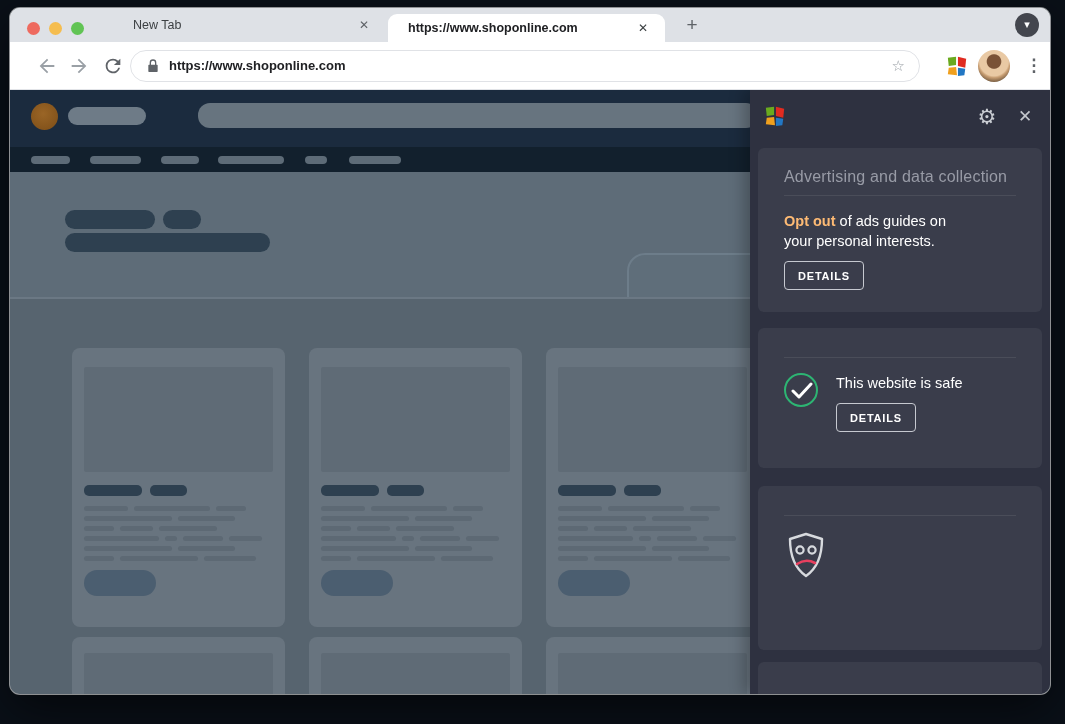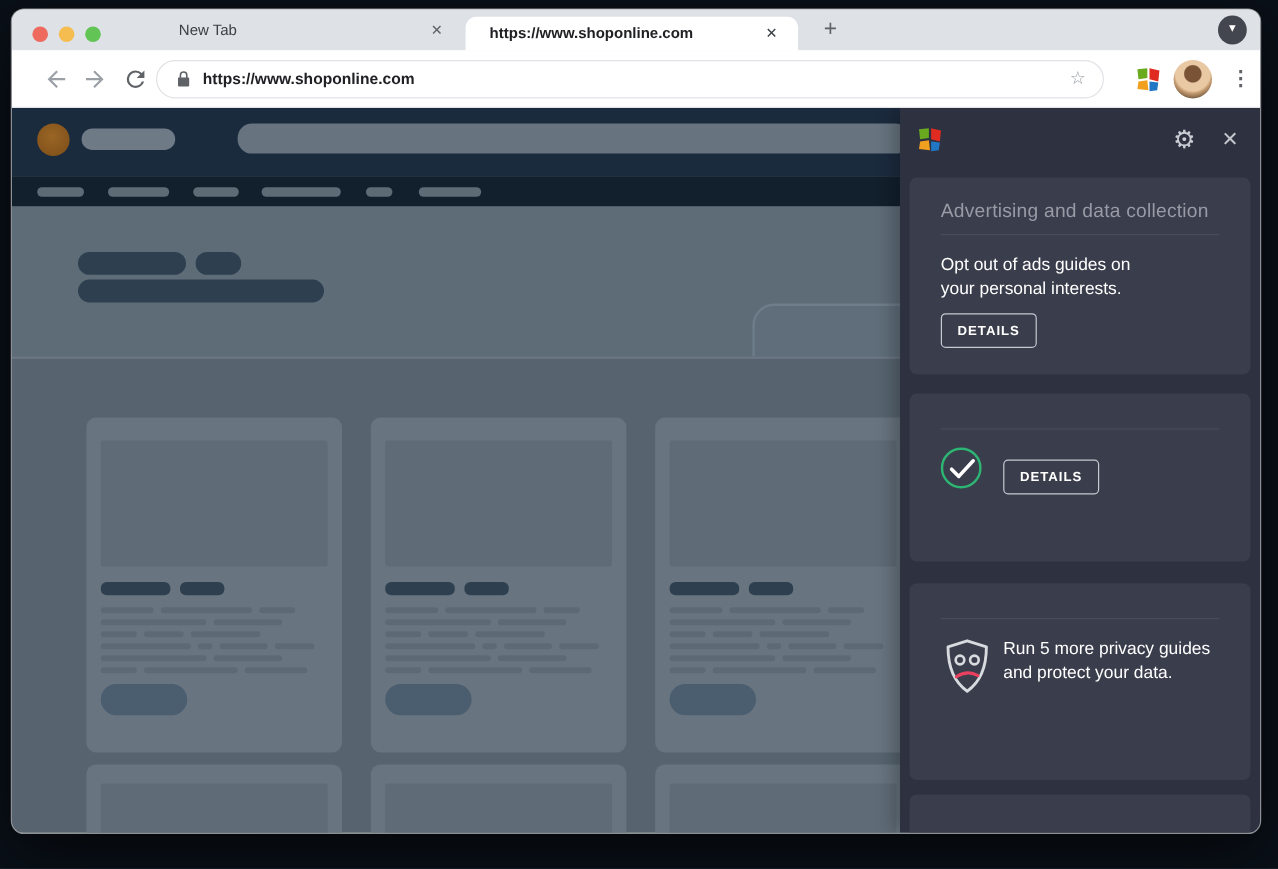--- a/index.html
+++ b/index.html
@@ -15,21 +15,21 @@
     border-radius:10px; overflow:hidden; background:#fff;
     box-shadow:0 0 0 1px rgba(255,255,255,.55), 0 14px 50px rgba(0,0,0,.6);
   }
   
   .tabstrip { position:relative; height:34px; background:#dee1e6; }
   .tl { position:absolute; top:14px; width:13px; height:13px; border-radius:50%; }
   .tl.red    { left:17px;  background:#ee6a5f; }
   .tl.yellow { left:39px;  background:#f5bd4f; }
   .tl.green  { left:61px;  background:#61c454; }
   .tab-inactive { position:absolute; left:95px; top:0; width:283px; height:34px; }
-  .tab-inactive .tab-label { position:absolute; left:28px; top:0; line-height:34px; font-size:12.5px; color:#3c4043;margin-left:16px; }
+  .tab-inactive .tab-label { position:absolute; left:28px; top:0; line-height:34px; font-size:12.5px; color:#3c4043; }
   .tab-close { position:absolute; top:0; width:20px; height:34px; line-height:34px; text-align:center; font-size:12px; color:#5f6368; cursor:pointer; }
   .tab-inactive .tab-close { right:14px; }
   .tab-active {
     position:absolute; left:378px; top:6px; width:277px; height:28px;
     background:#fff; border-radius:9px 9px 0 0;
   }
   .tab-active .tab-label { position:absolute; left:20px; top:0; line-height:28px; font-size:12.5px; color:#202124; font-weight:700; }
   .tab-active .tab-close { right:12px; height:28px; line-height:28px; color:#3c4043; }
   .newtab-btn { position:absolute; left:668px; top:3px; width:28px; height:28px; line-height:27px; text-align:center; font-size:19px; color:#5f6368; border-radius:50%; cursor:pointer; }
   .chevron-circle { position:absolute; left:1005px; top:5px; width:24px; height:24px; border-radius:50%; background:#43464e; color:#fff; text-align:center; line-height:22px; font-size:11px; cursor:pointer; }
@@ -86,21 +86,21 @@
   .pcard.c1 { top:58px;  height:164px; }
   .pcard.c2 { top:238px; height:140px; }
   .pcard.c3 { top:396px; height:164px; }
   .pcard.c4 { top:572px; height:80px; }
   .pcard-heading { font-size:16px; color:#989ba6; letter-spacing:.2px; }
   .pcard-divider { margin-top:9px; border-top:1px solid #4a4d59; }
   .prow { display:flex; margin-top:15px; }
   .picon { width:52px; flex:0 0 52px; }
   .pbody { flex:1; }
   .ptext { font-size:14.5px; line-height:20px; color:#fff; max-width:180px; }
-  .pink { color:#ffffff; font-weight:400; }
+  .pink { color:#fdba74; font-weight:700; }
   .pbtn {
     display:inline-block; margin-top:10px; padding:8px 13px 7px;
     border:1.5px solid #c6c9d0; border-radius:4px; background:transparent;
     color:#fff; font-family:"Liberation Sans", sans-serif;
     font-size:11px; font-weight:700; letter-spacing:.8px; cursor:pointer;
   }
   .check-circle { width:34px; height:34px; border:2.5px solid #2db573; border-radius:50%; position:relative; }
   .check-circle svg { position:absolute; left:5px; top:7px; }
 </style>
 </head>
@@ -343,38 +343,38 @@
         <div class="pcard-divider"></div>
         <div class="prow">
           <div class="picon">
             <div class="check-circle">
               <svg width="22" height="18" viewBox="0 0 22 18">
                   <path d="M2 9 L8 15 L20 2" fill="none" stroke="#ffffff" stroke-width="3" stroke-linecap="round" stroke-linejoin="round"></path>
                 </svg>
             </div>
           </div>
           <div class="pbody">
+            <div class="ptext" style="max-width:200px">This website is safe</div>
             <button class="pbtn">DETAILS</button>
           </div>
         </div>
       </div>
 
       <div class="pcard c3">
         <div class="pcard-divider"></div>
         <div class="prow">
           <div class="picon">
             <svg width="44" height="50" viewBox="0 0 44 50">
               <path d="M22 3 L38 8 C38 22 35 36 22 45 C9 36 6 22 6 8 Z" fill="none" stroke="#d7dade" stroke-width="2.4" stroke-linejoin="round"></path>
               <circle cx="16" cy="19" r="3.6" fill="none" stroke="#d7dade" stroke-width="2.2"></circle>
               <circle cx="28" cy="19" r="3.6" fill="none" stroke="#d7dade" stroke-width="2.2"></circle>
               <path d="M13 33 Q22 27 31 32" fill="none" stroke="#e8405f" stroke-width="2.6" stroke-linecap="round"></path>
             </svg>
           </div>
           <div class="pbody">
-            <div class="ptext" style="max-width:190px"><span>Run </span><span class="pink">5 more privacy guides</span><span> and protect your data.</span></div>
           </div>
         </div>
       </div>
 
       <div class="pcard c4"></div>
     </div>
 
   </div>
 </div>
 

